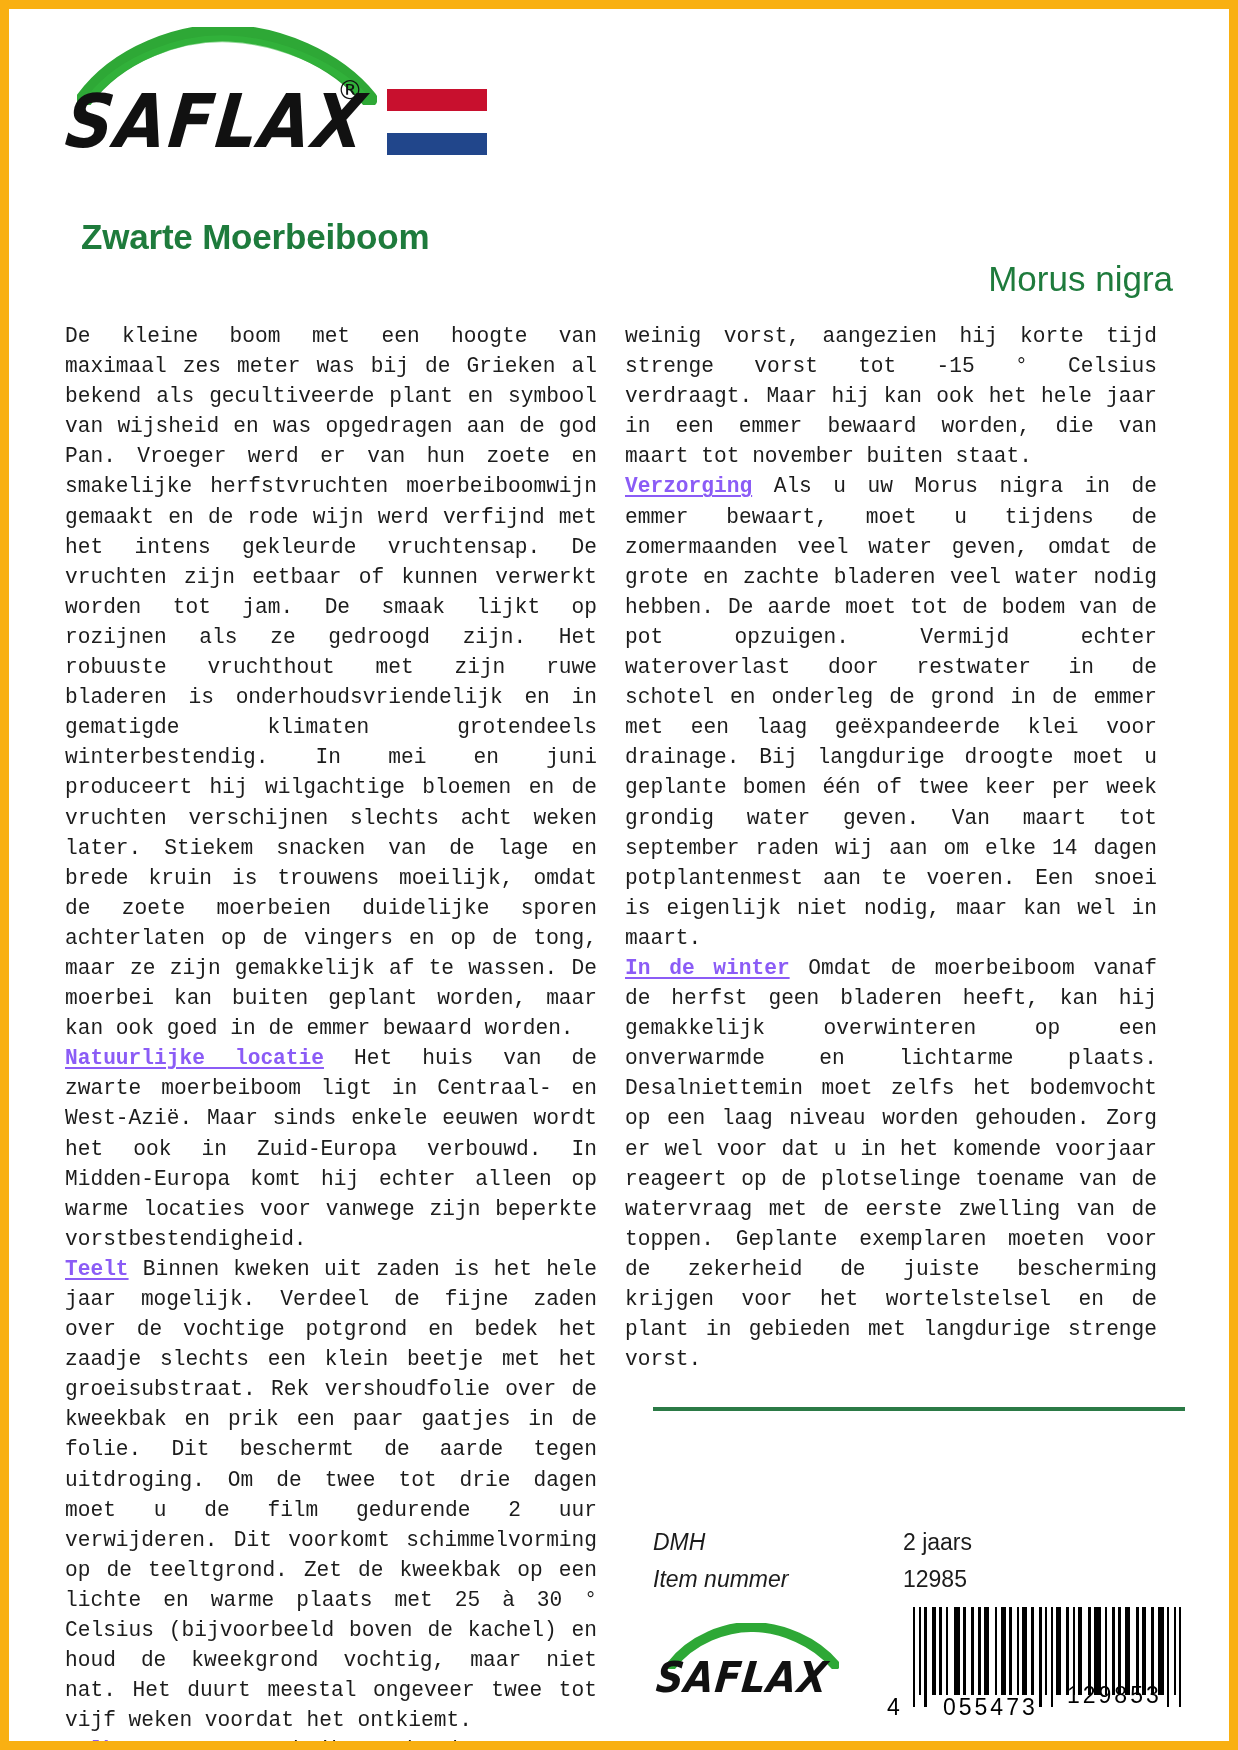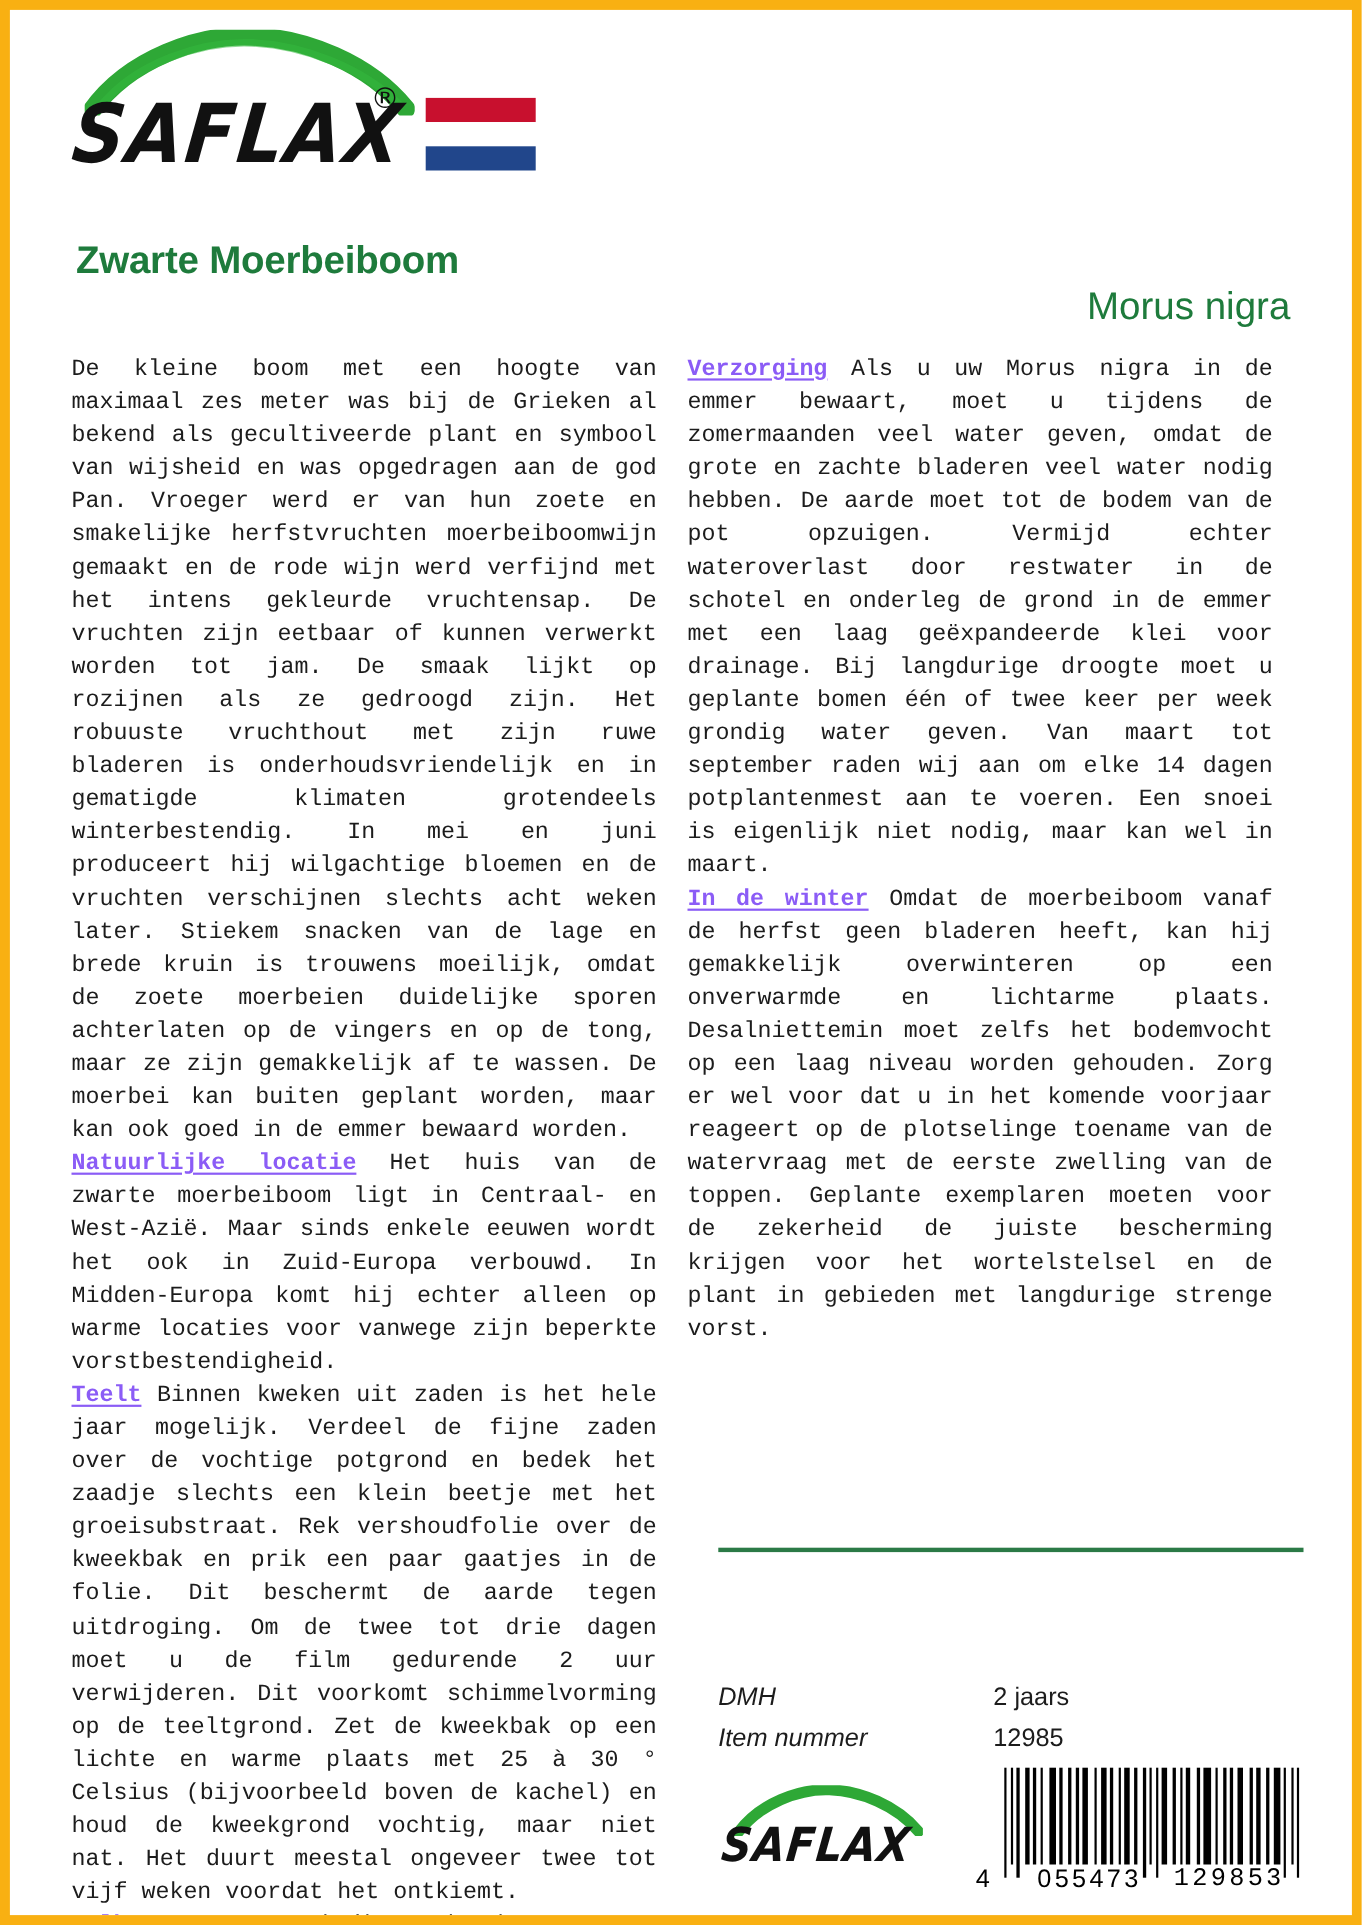--- a/index.html
+++ b/index.html
@@ -97,21 +97,21 @@
   }
 
   
   .title-row {
     position: relative;
     height: 104px;
   }
 
   .plant-name {
     position: absolute;
-    left: 12px;
+    left: 24px;
     top: 0px;
     font-size: 35px;
     font-weight: 700;
     color: #1E7B3C;
     letter-spacing: -0.2px;
     font-family: "Liberation Sans", sans-serif;
   }
 
   .botanical-name {
     position: absolute;
@@ -244,21 +244,21 @@
     left: 0;
     bottom: -2px;
     width: 300px;
     height: 26px;
     font-family: "Liberation Sans", sans-serif;
     font-size: 23px;
     color: #000;
   }
   .bc-d1 { position: absolute; left: 2px; bottom: 0; }
   .bc-d2 { position: absolute; left: 58px; bottom: 0; letter-spacing: 3px; }
-  .bc-d3 { position: absolute; left: 182px; bottom: 0; letter-spacing: 3px; font-family: Liberation Mono, monospace; }
+  .bc-d3 { position: absolute; left: 182px; bottom: 12px; letter-spacing: 3px; }
 </style>
 </head>
 <body>
 
 <div class="packet">
   <div class="inner">
 
     <div class="header">
 
       <div class="logo-block">
@@ -287,20 +287,21 @@
       <div class="col col-left">
         <div class="body-text" id="left-col">
             <p class="para"><span>De kleine boom met een hoogte van maximaal zes meter was bij de Grieken al bekend als gecultiveerde plant en symbool van wijsheid en was opgedragen aan de god Pan. Vroeger werd er van hun zoete en smakelijke herfstvruchten moerbeiboomwijn gemaakt en de rode wijn werd verfijnd met het intens gekleurde vruchtensap. De vruchten zijn eetbaar of kunnen verwerkt worden tot jam. De smaak lijkt op rozijnen als ze gedroogd zijn. Het robuuste vruchthout met zijn ruwe bladeren is onderhoudsvriendelijk en in gematigde klimaten grotendeels winterbestendig. In mei en juni produceert hij wilgachtige bloemen en de vruchten verschijnen slechts acht weken later. Stiekem snacken van de lage en brede kruin is trouwens moeilijk, omdat de zoete moerbeien duidelijke sporen achterlaten op de vingers en op de tong, maar ze zijn gemakkelijk af te wassen. De moerbei kan buiten geplant worden, maar kan ook goed in de emmer bewaard worden.</span></p>
             <p class="para"><span class="sec-head">Natuurlijke locatie</span><span> Het huis van de zwarte moerbeiboom ligt in Centraal- en West-Azië. Maar sinds enkele eeuwen wordt het ook in Zuid-Europa verbouwd. In Midden-Europa komt hij echter alleen op warme locaties voor vanwege zijn beperkte vorstbestendigheid.</span></p>
             <p class="para"><span class="sec-head">Teelt</span><span>  Binnen kweken uit zaden is het hele jaar mogelijk. Verdeel de fijne zaden over de vochtige potgrond en bedek het zaadje slechts een klein beetje met het groeisubstraat. Rek vershoudfolie over de kweekbak en prik een paar gaatjes in de folie. Dit beschermt de aarde tegen uitdroging. Om de twee tot drie dagen moet u de film gedurende 2 uur verwijderen. Dit voorkomt schimmelvorming op de teeltgrond. Zet de kweekbak op een lichte en warme plaats met 25 à 30 ° Celsius (bijvoorbeeld boven de kachel) en houd de kweekgrond vochtig, maar niet nat. Het duurt meestal ongeveer twee tot vijf weken voordat het ontkiemt.</span></p>
             <p class="para"><span class="sec-head">Mulberry</span><span> Uw moerbeiboom houdt van een zonnige, warme en beschutte standplaats. Hij kan worden geplant in warme wintergebieden met</span></p>
           </div>
       </div>
       <div class="col col-right">
         <div class="body-text" id="right-col">
+            <p class="para"><span>weinig vorst, aangezien hij korte tijd strenge vorst tot -15 ° Celsius verdraagt. Maar hij kan ook het hele jaar in een emmer bewaard worden, die van maart tot november buiten staat.</span></p>
             <p class="para"><span class="sec-head">Verzorging</span><span> Als u uw Morus nigra in de emmer bewaart, moet u tijdens de zomermaanden veel water geven, omdat de grote en zachte bladeren veel water nodig hebben. De aarde moet tot de bodem van de pot opzuigen. Vermijd echter wateroverlast door restwater in de schotel en onderleg de grond in de emmer met een laag geëxpandeerde klei voor drainage. Bij langdurige droogte moet u geplante bomen één of twee keer per week grondig water geven. Van maart tot september raden wij aan om elke 14 dagen potplantenmest aan te voeren. Een snoei is eigenlijk niet nodig, maar kan wel in maart.</span></p>
             <p class="para"><span class="sec-head">In de winter</span><span> Omdat de moerbeiboom vanaf de herfst geen bladeren heeft, kan hij gemakkelijk overwinteren op een onverwarmde en lichtarme plaats. Desalniettemin moet zelfs het bodemvocht op een laag niveau worden gehouden. Zorg er wel voor dat u in het komende voorjaar reageert op de plotselinge toename van de watervraag met de eerste zwelling van de toppen. Geplante exemplaren moeten voor de zekerheid de juiste bescherming krijgen voor het wortelstelsel en de plant in gebieden met langdurige strenge vorst.</span></p>
           </div>
       </div>
     </div>
 
     <div class="footer">
       <div class="footer-inner">
         <div class="footer-box">
           <div class="divider"></div>

